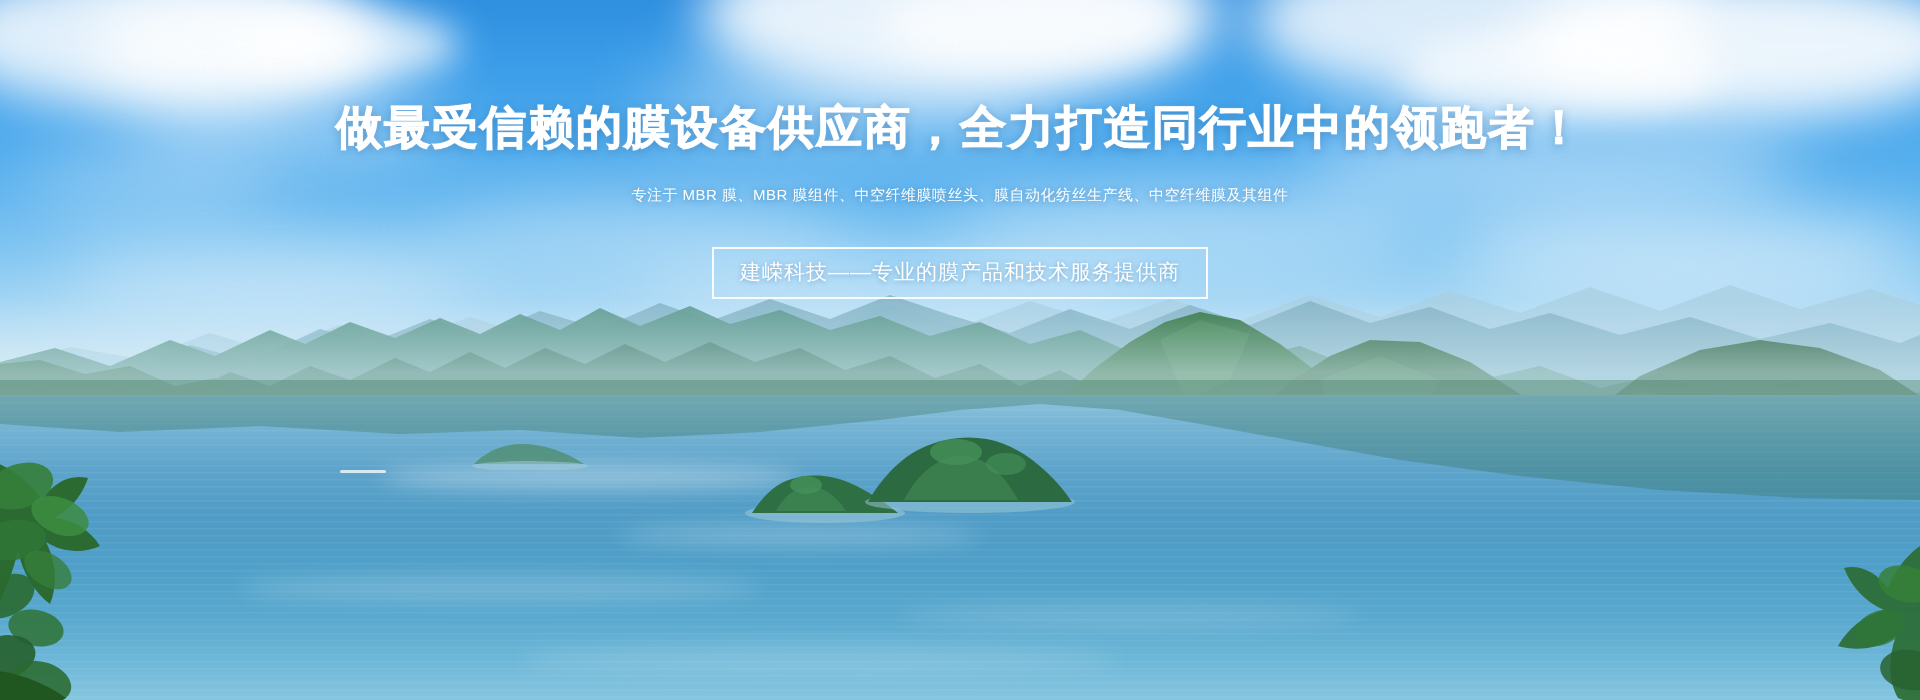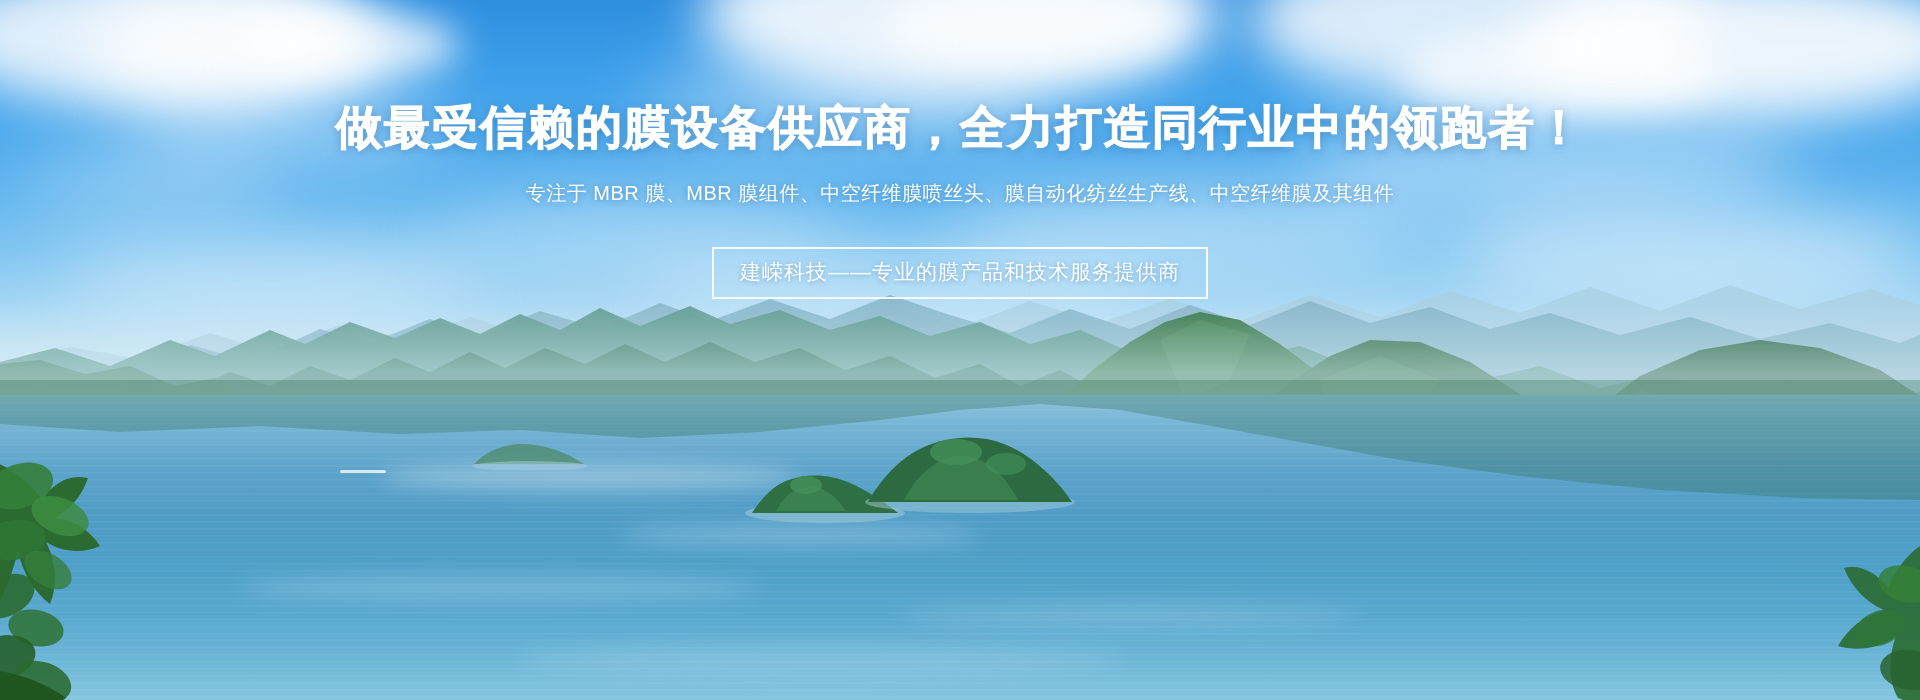--- a/index.html
+++ b/index.html
@@ -78,22 +78,22 @@
     position:absolute;left:0;top:97px;width:1920px;
     font-size:46px;
     font-weight:bold;
     letter-spacing:2px;
     color:#ffffff;
     white-space:nowrap;
     text-shadow:0 2px 10px rgba(30,90,150,.45), 0 0 2px rgba(255,255,255,.6);
     -webkit-text-stroke:1px #ffffff;
   }
   .subhead{
-    position:absolute;left:0;top:180px;width:1920px;
-    font-size:20px;
+    position:absolute;left:0;top:186px;width:1920px;
+    font-size:15px;
     color:#ffffff;
     letter-spacing:.5px;
     white-space:nowrap;
     text-shadow:0 1px 6px rgba(30,90,150,.45);
   }
   .tagbox-wrap{
     position:absolute;left:0;top:247px;width:1920px;
   }
   .tagbox{
     display:inline-block;

